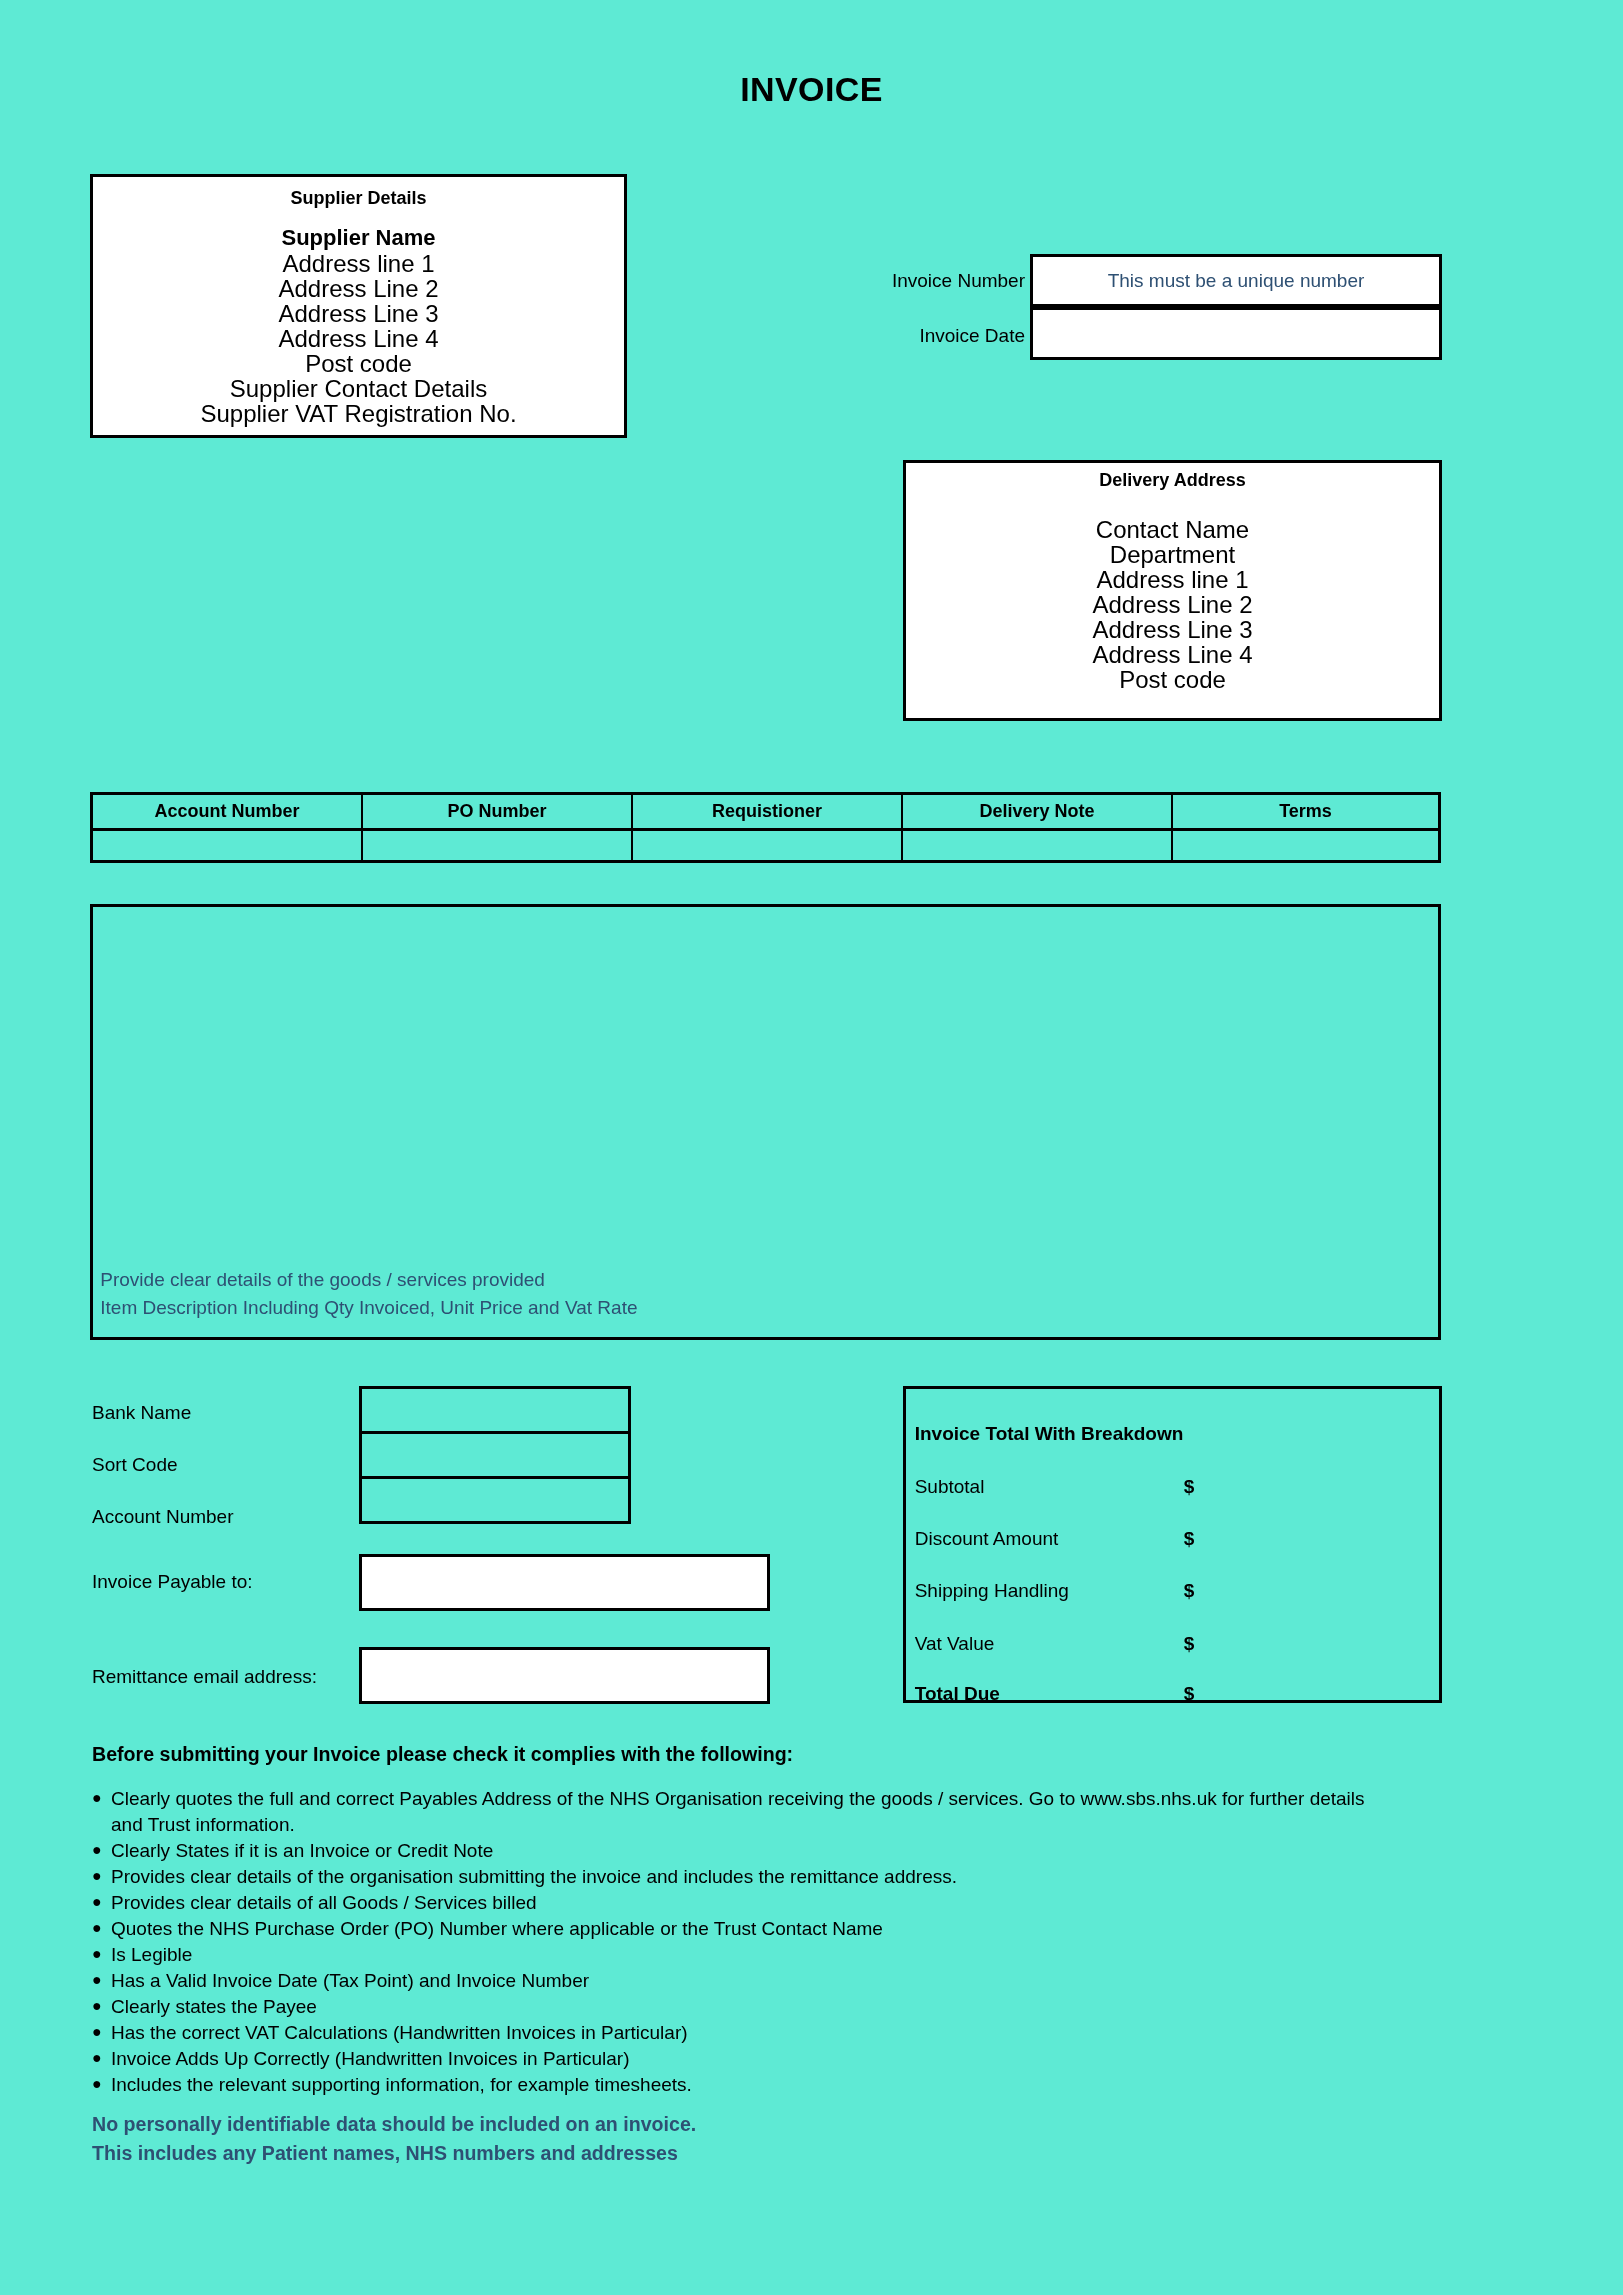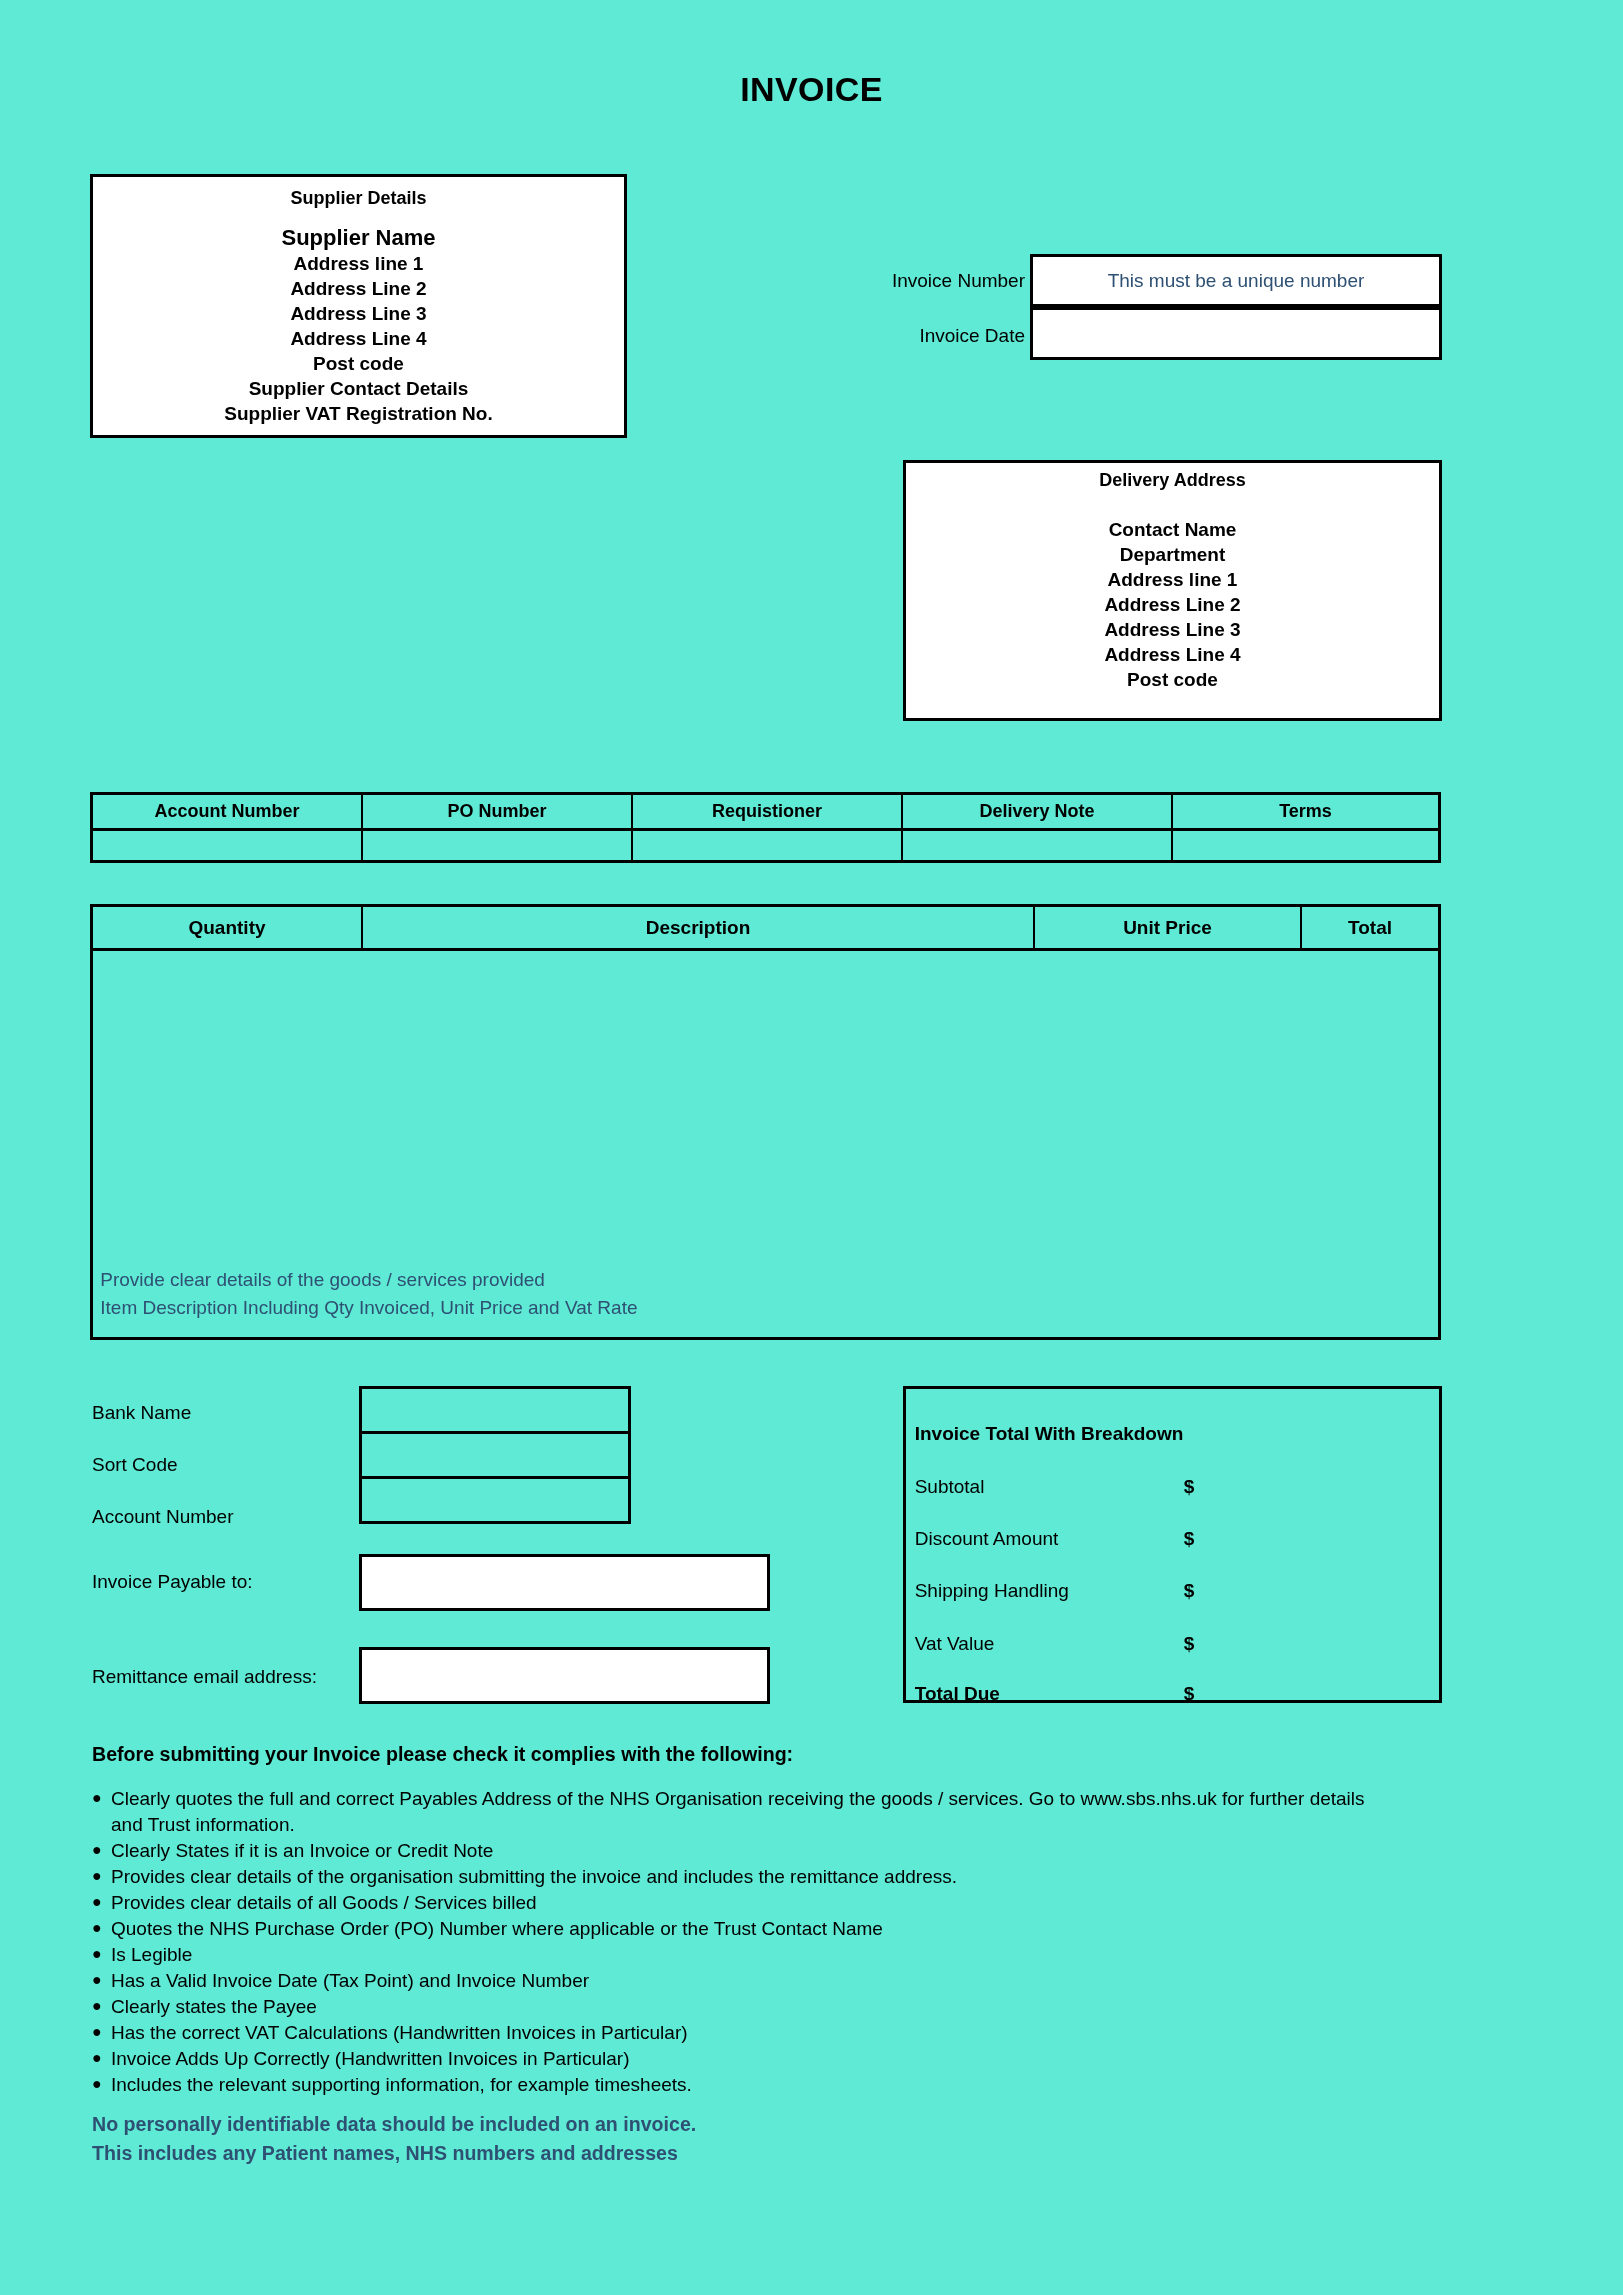--- a/index.html
+++ b/index.html
@@ -51,23 +51,23 @@
     margin-top: 5.8px;
   }
   .blk-strong {
     text-align: center;
     font-weight: bold;
     font-size: 22px;
     line-height: 26px;
   }
   .blk-line {
     text-align: center;
-    font-size: 19px;
+    font-size: 24px;
     line-height: 25px;
-    font-weight: bold;
+    font-weight: normal;
   }
 
   
   #supplier-box { left: 90px; top: 174px; width: 537px; height: 264px; }
   #supplier-inner { padding-top: 4.4px; }
   #supplier-inner .gap { height: 16px; }
 
   
   .field-label {
     position: absolute;
@@ -318,26 +318,20 @@
     <div id="acct-body">
       <div class="acct-bcell c-acct"></div>
       <div class="acct-bcell c-po"></div>
       <div class="acct-bcell c-req"></div>
       <div class="acct-bcell c-dn"></div>
       <div class="acct-bcell c-terms"></div>
     </div>
   </div>
 
   <div id="items-table">
-    <div id="items-head">
-      <div class="item-hcell i-qty">Quantity</div>
-      <div class="item-hcell i-desc">Description</div>
-      <div class="item-hcell i-unit">Unit Price</div>
-      <div class="item-hcell i-total">Total</div>
-    </div>
     <div id="items-body">
       <div class="item-hint" id="hint-1">Provide clear details of the goods / services provided</div>
       <div class="item-hint" id="hint-2">Item Description Including Qty Invoiced, Unit Price and Vat Rate</div>
     </div>
   </div>
 
   <div class="bank-label" id="bank-name-label">Bank Name</div>
   <div class="bank-label" id="sort-code-label">Sort Code</div>
   <div class="bank-label" id="acct-number-label">Account Number</div>
 

